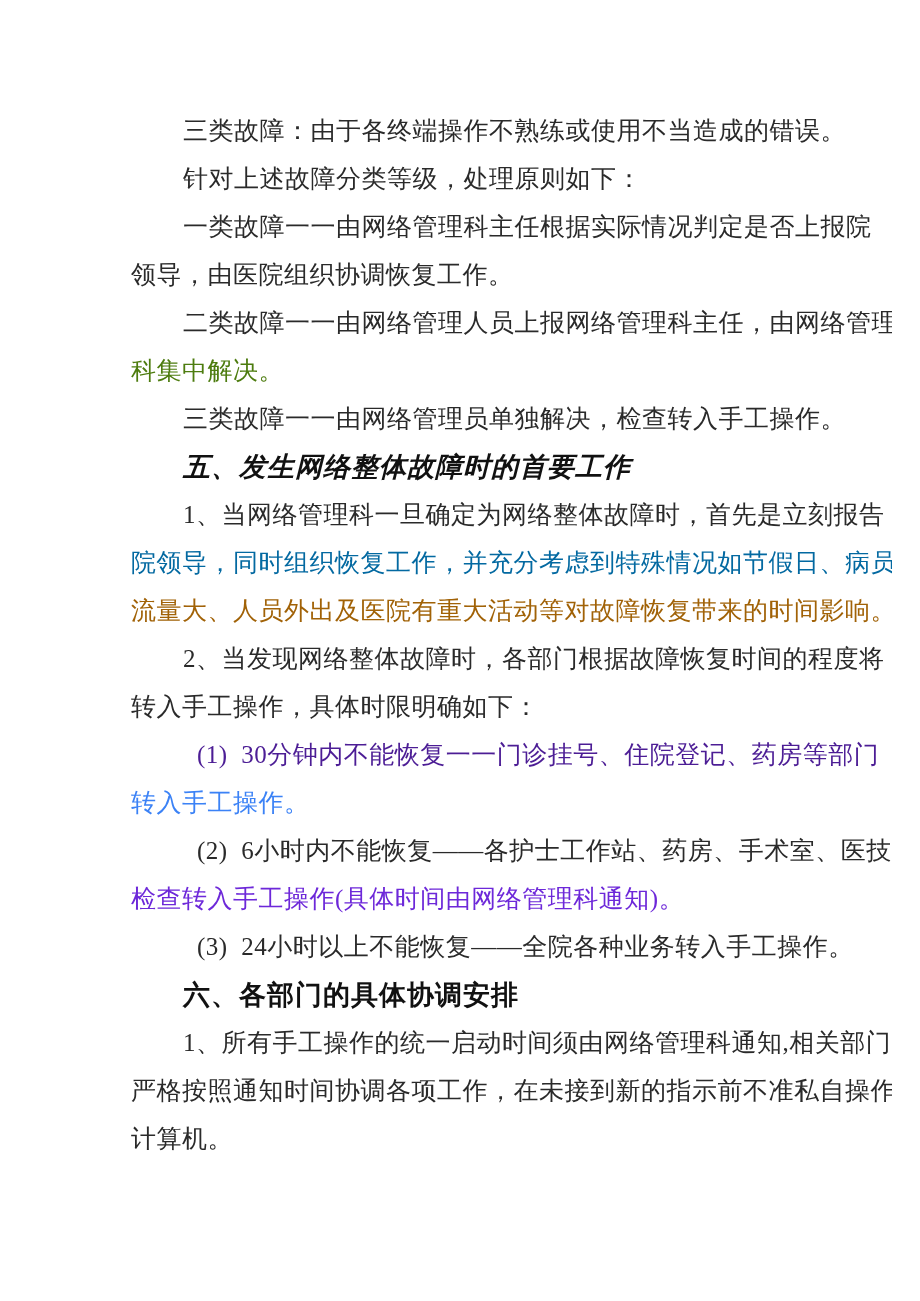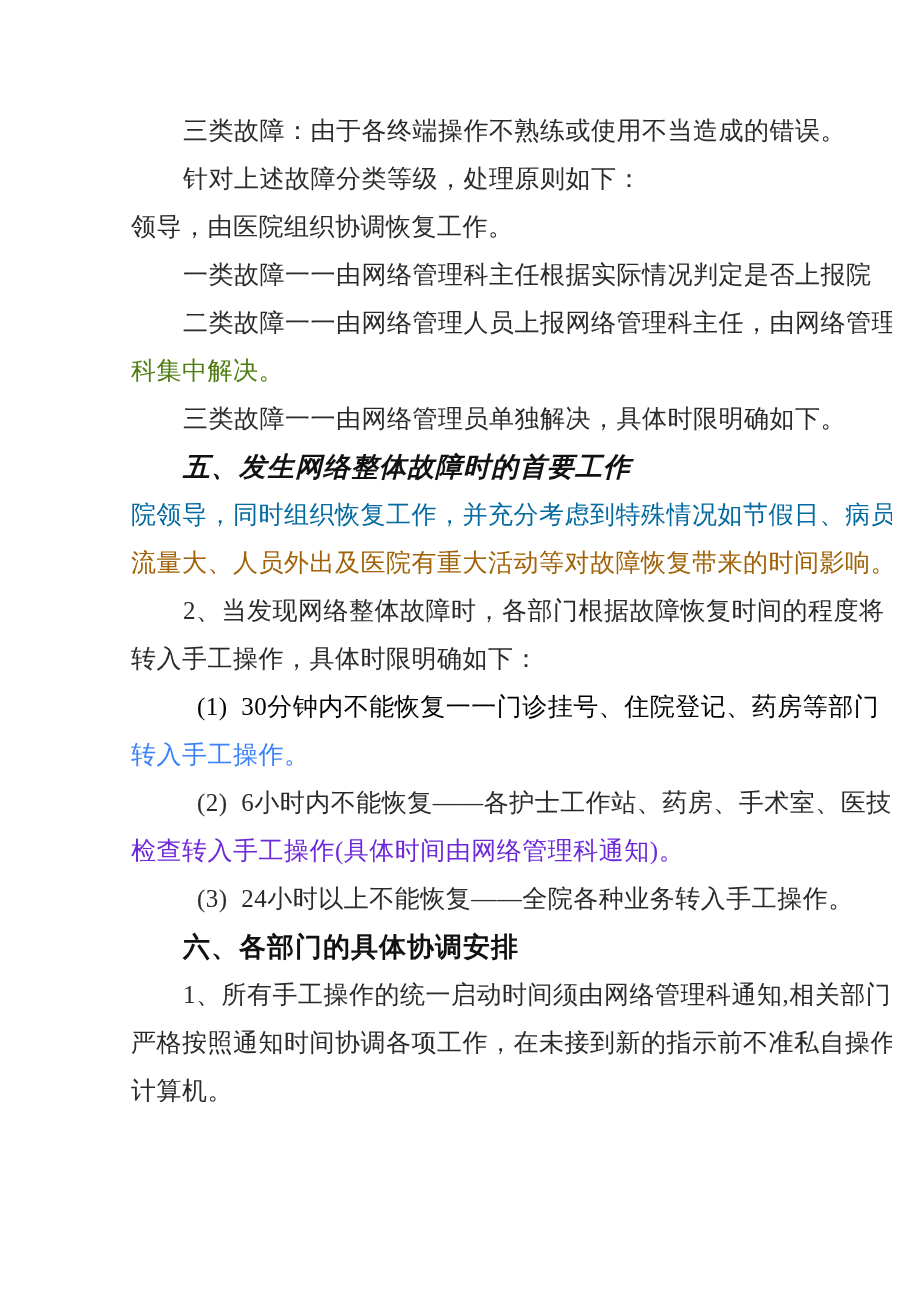--- a/index.html
+++ b/index.html
@@ -42,37 +42,38 @@
 </style>
 </head>
 <body>
 
 <div class="page" style="background: rgb(255, 255, 255);">
 
   <div class="line first" style="color: rgb(42, 42, 42);">三类故障：由于各终端操作不熟练或使用不当造成的错误。</div>
 
   <div class="line first" style="color: rgb(42, 42, 42);">针对上述故障分类等级，处理原则如下：</div>
 
+  <div class="line first" style="color: rgb(42, 42, 42);">一类故障一一由网络管理科主任根据实际情况判定是否上报院</div>
   <div class="line" style="color: rgb(42, 42, 42);">领导，由医院组织协调恢复工作。</div>
-  <div class="line first" style="color: rgb(42, 42, 42);">一类故障一一由网络管理科主任根据实际情况判定是否上报院</div>
 
   <div class="line first" style="color: rgb(42, 42, 42);">二类故障一一由网络管理人员上报网络管理科主任，由网络管理</div>
   <div class="line" style="color: #4d7c0f;">科集中解决。</div>
 
-  <div class="line first" style="color: rgb(42, 42, 42);">三类故障一一由网络管理员单独解决，具体时限明确如下。</div>
+  <div class="line first" style="color: rgb(42, 42, 42);">三类故障一一由网络管理员单独解决，检查转入手工操作。</div>
 
   <div class="line heading" style="color: rgb(17, 17, 17); font-style: italic;">五、发生网络整体故障时的首要工作</div>
 
+  <div class="line first" style="color: rgb(42, 42, 42);">1、当网络管理科一旦确定为网络整体故障时，首先是立刻报告</div>
   <div class="line" style="color: #0369a1;">院领导，同时组织恢复工作，并充分考虑到特殊情况如节假日、病员</div>
   <div class="line" style="color: #a16207; text-align: center;">流量大、人员外出及医院有重大活动等对故障恢复带来的时间影响。</div>
 
   <div class="line first" style="color: rgb(42, 42, 42);">2、当发现网络整体故障时，各部门根据故障恢复时间的程度将</div>
   <div class="line" style="color: rgb(42, 42, 42);">转入手工操作，具体时限明确如下：</div>
 
-  <div class="line item-first" style="color: #000000;">(1)  30分钟内不能恢复一一门诊挂号、住院登记、药房等部门</div>
+  <div class="line item-first" style="color: #4c1d95;">(1)  30分钟内不能恢复一一门诊挂号、住院登记、药房等部门</div>
   <div class="line" style="color: #3b82f6;">转入手工操作。</div>
 
   <div class="line item-first" style="color: rgb(42, 42, 42);">(2)  6小时内不能恢复——各护士工作站、药房、手术室、医技</div>
   <div class="line" style="color: #6d28d9;">检查转入手工操作(具体时间由网络管理科通知)。</div>
 
   <div class="line item-first" style="color: rgb(42, 42, 42);">(3)  24小时以上不能恢复——全院各种业务转入手工操作。</div>
 
   <div class="line heading" style="color: rgb(17, 17, 17);">六、各部门的具体协调安排</div>
 
   <div class="line first" style="color: rgb(42, 42, 42);">1、所有手工操作的统一启动时间须由网络管理科通知,相关部门</div>

